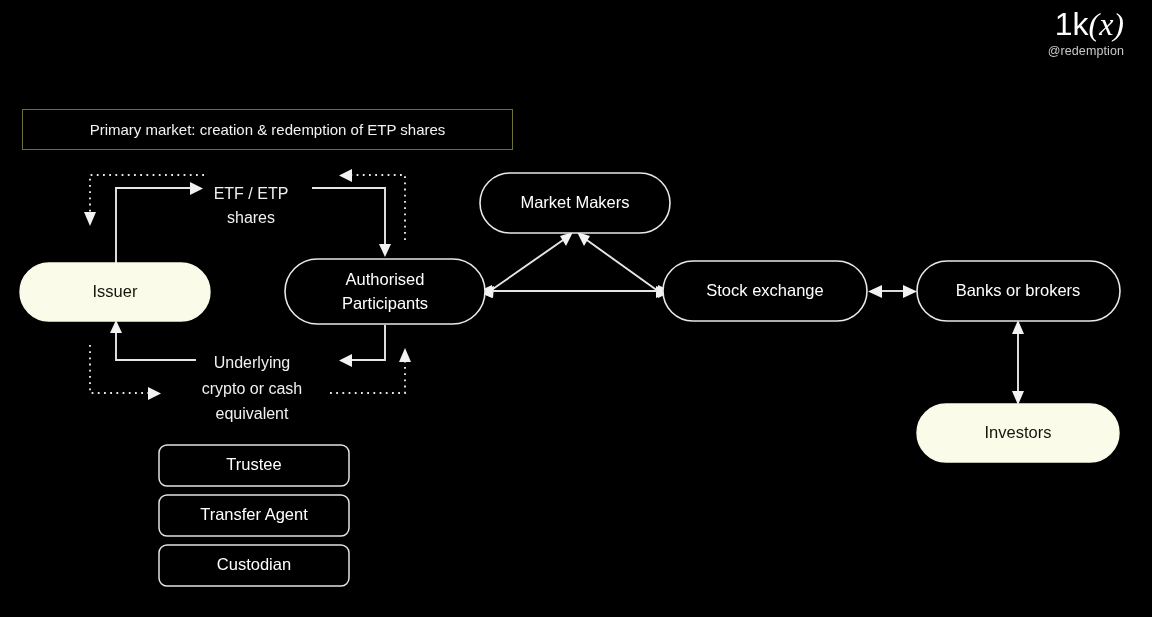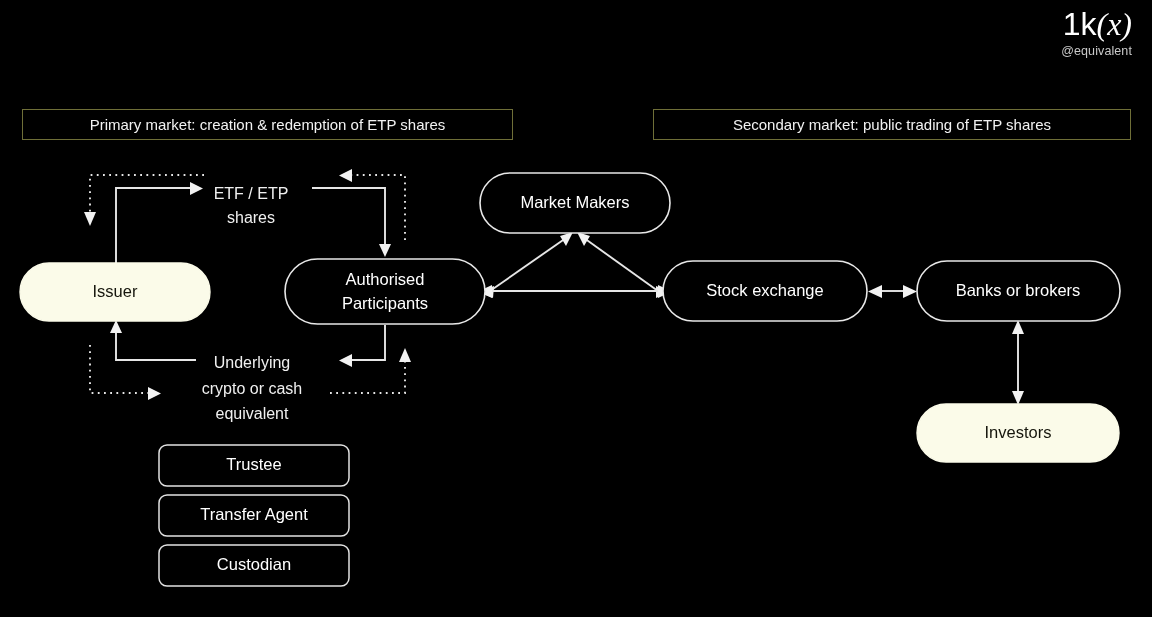--- a/index.html
+++ b/index.html
@@ -32,21 +32,21 @@
     top: 16px;
     font-size: 31px;
     font-weight: 400;
     letter-spacing: -0.2px;
     color: #ffffff;
     white-space: nowrap;
   }
 
   #brand-block {
     position: absolute;
-    right: 20px;
+    right: 28px;
     top: 8px;
     text-align: right;
   }
   #brand-logo {
     font-family: "Liberation Serif", serif;
     font-size: 32px;
     line-height: 1.05;
     color: #ffffff;
     letter-spacing: 0px;
   }
@@ -60,21 +60,21 @@
   #brand-handle {
     margin-top: 2px;
     font-size: 12.5px;
     color: #c9c9c9;
     letter-spacing: 0.1px;
   }
 
   
   .market-label {
     position: absolute;
-    height: 31px;
+    height: 41px;
     border: 1.4px solid #6f6f38;
     background: #000000;
     display: flex;
     align-items: center;
     justify-content: center;
     font-size: 15px;
     color: #f2f2f2;
     white-space: nowrap;
     padding: 0 14px;
   }
@@ -124,25 +124,24 @@
   .arrowhead { fill: #f2f2f2; }
 </style>
 </head>
 <body>
 
 <div id="slide">
 
 
   <div id="brand-block">
     <div id="brand-logo"><span class="k-part">1k</span><span class="x-part">(x)</span></div>
-    <div id="brand-handle">@equivalent</div>
+    <div id="brand-handle">@redemption</div>
   </div>
 
   <div class="market-label" id="primary-market-label">Primary market: creation &amp; redemption of ETP shares</div>
-  <div class="market-label" id="secondary-market-label">Secondary market: public trading of ETP shares</div>
 
   <svg id="diagram-svg" viewBox="0 0 1152 617">
 
     <g>
       <path class="solid-line" d="M 116,265 L 116,188 L 190,188"></path>
       <polygon class="arrowhead" points="190,182 203,188.5 190,195"></polygon>
     </g>
 
     <g>
       <path class="solid-line" d="M 312,188 L 385,188 L 385,244"></path>

